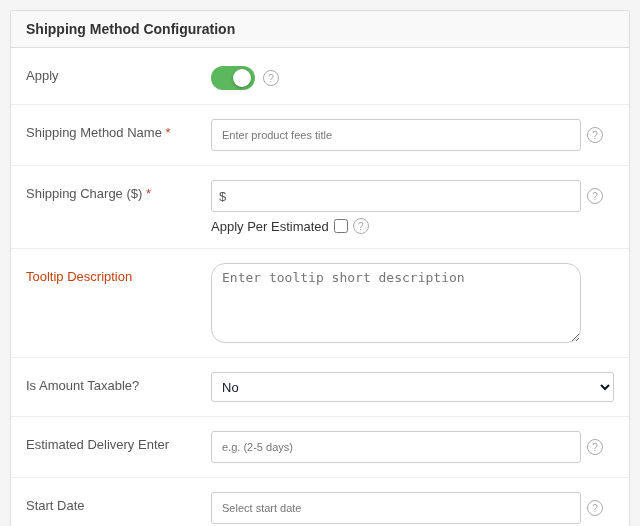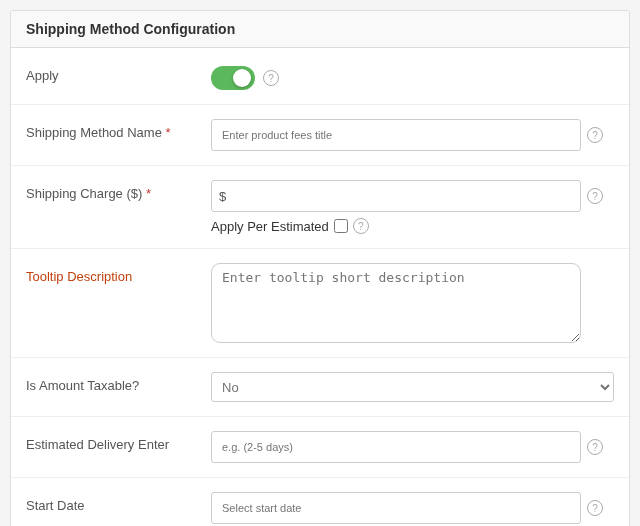--- a/index.html
+++ b/index.html
@@ -65,21 +65,21 @@
       color: #999;
       background: #fff;
       outline: none;
     }
     .form-textarea {
       width: 100%;
       max-width: 370px;
       height: 80px;
       padding: 6px 10px;
       border: 1px solid #ccc;
-      border-radius: 9px;
+      border-radius: 14px;
       font-size: 13px;
       color: #0f766e;
       background: #fff;
       resize: vertical;
       outline: none;
     }
     .input-with-icon {
       display: flex;
       align-items: center;
       gap: 6px;
@@ -138,21 +138,21 @@
       height: 14px;
       cursor: pointer;
     }
     
     .form-select {
       height: 30px;
       padding: 3px 6px;
       border: 1px solid #ccc;
       border-radius: 3px;
       font-size: 13px;
-      color: #737373;
+      color: #0f172a;
       background: #fff;
       cursor: pointer;
       outline: none;
     }
     .dollar-sign {
       position: absolute;
       left: 8px;
       top: 50%;
       transform: translateY(-50%);
       color: #555;

